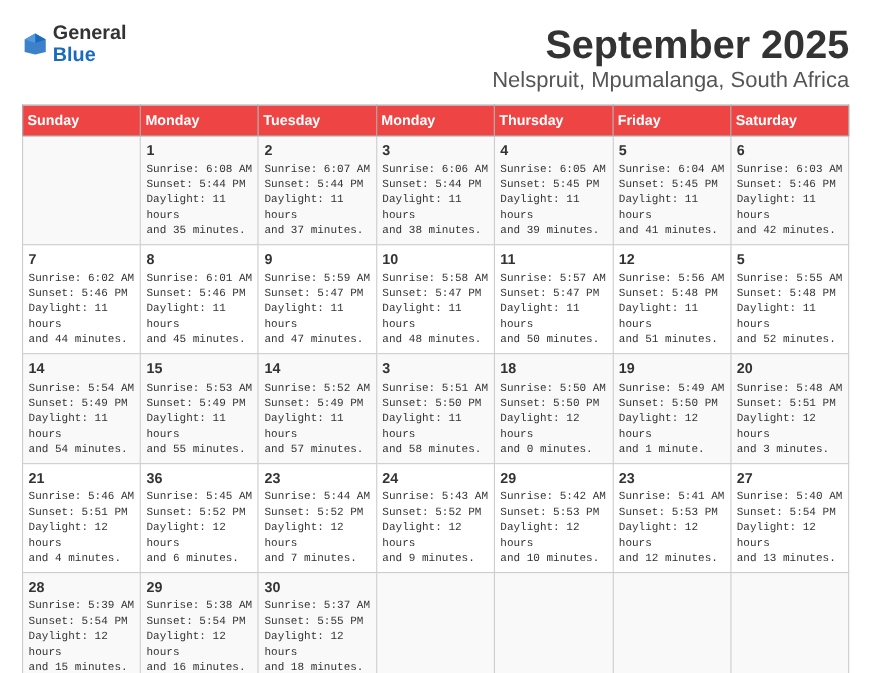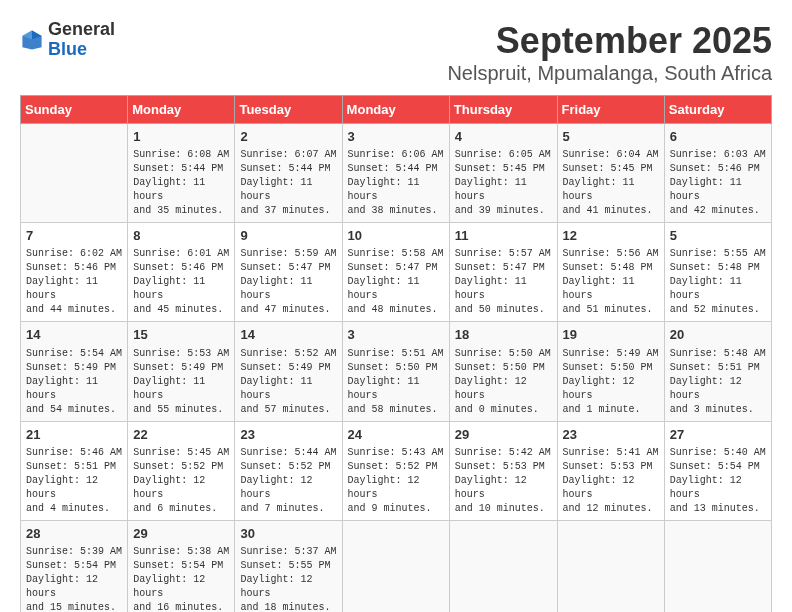--- a/index.html
+++ b/index.html
@@ -206,21 +206,21 @@
           <span class="day-num">20</span>
           <div class="day-info">Sunrise: 5:48 AM<br>Sunset: 5:51 PM<br>Daylight: 12 hours<br>and 3 minutes.</div>
         </td>
       </tr>
       <tr>
         <td>
           <span class="day-num">21</span>
           <div class="day-info">Sunrise: 5:46 AM<br>Sunset: 5:51 PM<br>Daylight: 12 hours<br>and 4 minutes.</div>
         </td>
         <td>
-          <span class="day-num">22</span>
+          <span class="day-num">36</span>
           <div class="day-info">Sunrise: 5:45 AM<br>Sunset: 5:52 PM<br>Daylight: 12 hours<br>and 6 minutes.</div>
         </td>
         <td>
           <span class="day-num">23</span>
           <div class="day-info">Sunrise: 5:44 AM<br>Sunset: 5:52 PM<br>Daylight: 12 hours<br>and 7 minutes.</div>
         </td>
         <td>
           <span class="day-num">24</span>
           <div class="day-info">Sunrise: 5:43 AM<br>Sunset: 5:52 PM<br>Daylight: 12 hours<br>and 9 minutes.</div>
         </td>

